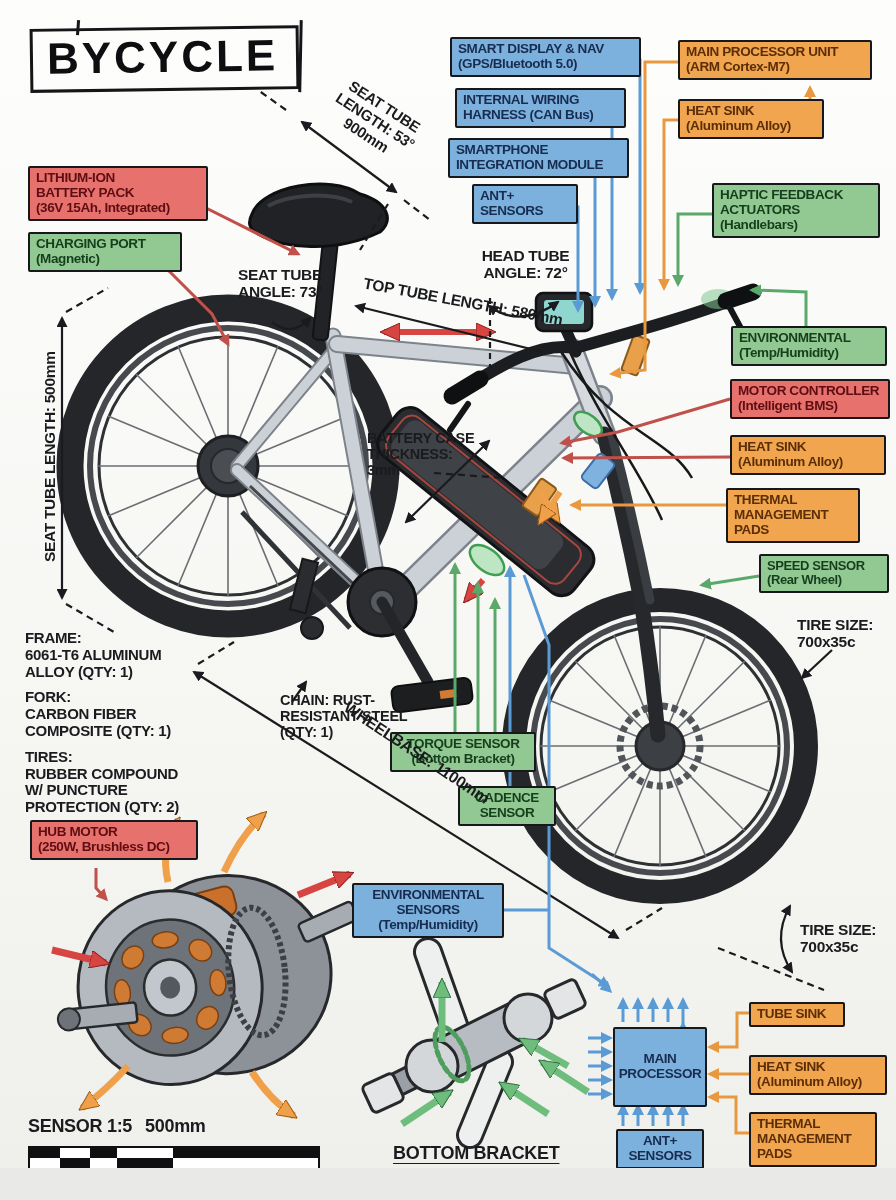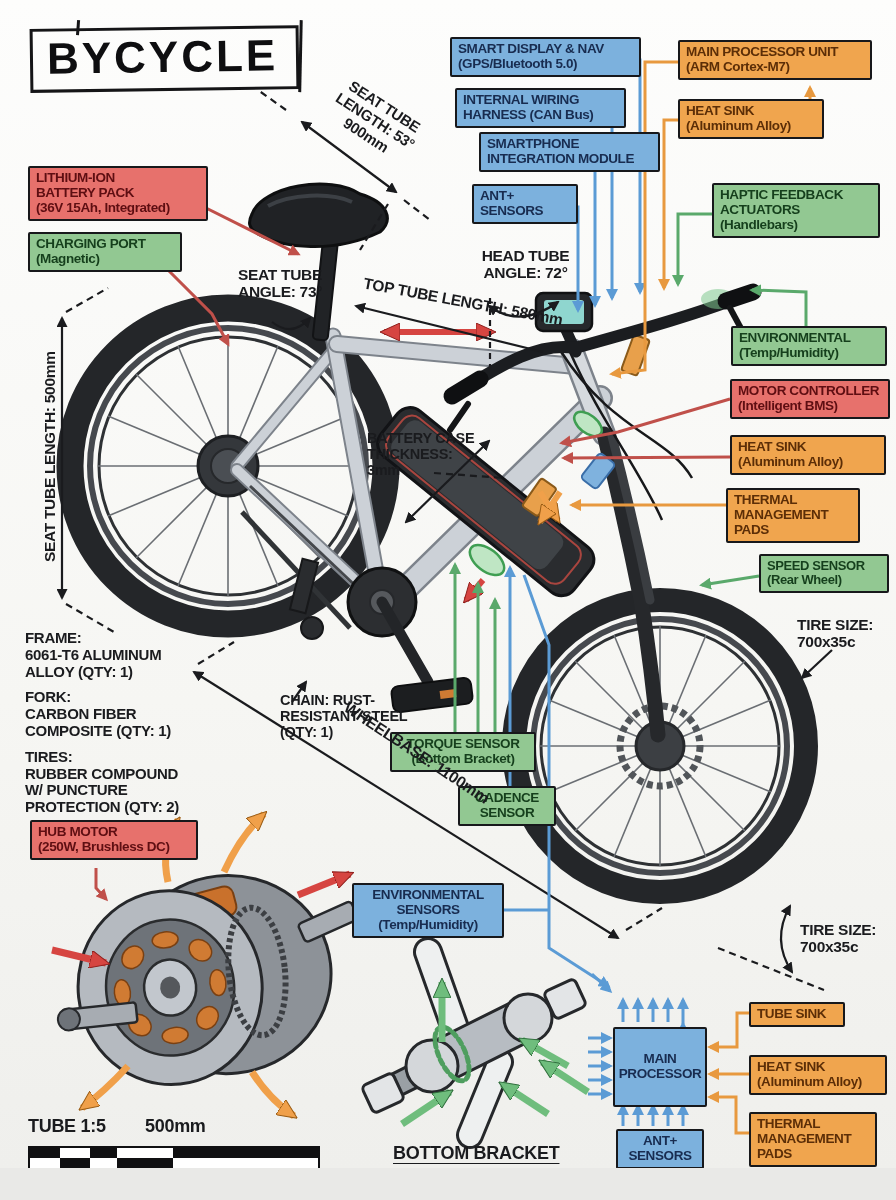--- a/index.html
+++ b/index.html
@@ -322,21 +322,21 @@
     </g>
   </g>
 </svg>
 
 <div class="title">BYCYCLE</div>
 
 <div class="lbl red" style="left:28px;top:166px;width:164px;">LITHIUM-ION<br>BATTERY PACK<br>(36V 15Ah, Integrated)</div>
 <div class="lbl green" style="left:28px;top:232px;width:138px;">CHARGING PORT<br>(Magnetic)</div>
 <div class="lbl blue" style="left:450px;top:37px;width:175px;">SMART DISPLAY &amp; NAV<br>(GPS/Bluetooth 5.0)</div>
 <div class="lbl blue" style="left:455px;top:88px;width:155px;">INTERNAL WIRING<br>HARNESS (CAN Bus)</div>
-<div class="lbl blue" style="left:448px;top:132px;width:165px;margin-left:31px;">SMARTPHONE<br>INTEGRATION MODULE</div>
+<div class="lbl blue" style="left:448px;top:138px;width:165px;">SMARTPHONE<br>INTEGRATION MODULE</div>
 <div class="lbl blue" style="left:472px;top:184px;width:90px;">ANT+<br>SENSORS</div>
 <div class="lbl orange" style="left:678px;top:40px;width:178px;">MAIN PROCESSOR UNIT<br>(ARM Cortex-M7)</div>
 <div class="lbl orange" style="left:678px;top:99px;width:130px;">HEAT SINK<br>(Aluminum Alloy)</div>
 <div class="lbl green" style="left:712px;top:183px;width:152px;">HAPTIC FEEDBACK<br>ACTUATORS<br>(Handlebars)</div>
 <div class="lbl green" style="left:731px;top:326px;width:140px;">ENVIRONMENTAL<br>(Temp/Humidity)</div>
 <div class="lbl red" style="left:730px;top:379px;width:144px;">MOTOR CONTROLLER<br>(Intelligent BMS)</div>
 <div class="lbl orange" style="left:730px;top:435px;width:140px;">HEAT SINK<br>(Aluminum Alloy)</div>
 <div class="lbl orange" style="left:726px;top:488px;width:118px;">THERMAL<br>MANAGEMENT<br>PADS</div>
 <div class="lbl green ctr" style="left:390px;top:732px;width:130px;">TORQUE SENSOR<br>(Bottom Bracket)</div>
 <div class="lbl green" style="left:759px;top:554px;width:114px;font-size:13px;">SPEED SENSOR<br>(Rear Wheel)</div>
@@ -358,21 +358,21 @@
 <div class="ann specblock" style="left:25px;top:630px;width:185px;">
   <p>FRAME:<br>6061-T6 ALUMINUM<br>ALLOY (QTY: 1)</p>
   <p>FORK:<br>CARBON FIBER<br>COMPOSITE (QTY: 1)</p>
   <p>TIRES:<br>RUBBER COMPOUND<br>W/ PUNCTURE<br>PROTECTION (QTY: 2)</p>
 </div>
 <div class="ann" style="left:280px;top:692px;font-size:14.5px;">CHAIN: RUST-<br>RESISTANT STEEL<br>(QTY: 1)</div>
 <div class="ann" style="left:326px;top:762px;width:235px;font-size:16px;transform:rotate(33.5deg);">WHEELBASE: 1100mm</div>
 <div class="ann" style="left:797px;top:616px;width:95px;font-size:15.5px;">TIRE SIZE:<br>700x35c</div>
 <div class="ann" style="left:800px;top:921px;width:95px;font-size:15.5px;">TIRE SIZE:<br>700x35c</div>
 <div class="ann underline" style="left:393px;top:1143px;font-size:18px;">BOTTOM BRACKET</div>
-<div class="ann" style="left:28px;top:1116px;font-size:18px;">TUBE 1:5</div>
+<div class="ann" style="left:28px;top:1116px;font-size:18px;">SENSOR 1:5</div>
 <div class="ann" style="left:145px;top:1116px;font-size:18px;">500mm</div>
 
 <div class="scalebar">
   <div class="sb-row">
     <div class="sb-seg sb-b" style="width:10.4%"></div>
         <div class="sb-seg sb-w" style="width:10.4%"></div>
     <div class="sb-seg sb-b" style="width:9.3%"></div>
         <div class="sb-seg sb-w" style="width:19.7%"></div>
     <div class="sb-seg sb-b" style="width:50.2%"></div>
   </div>

